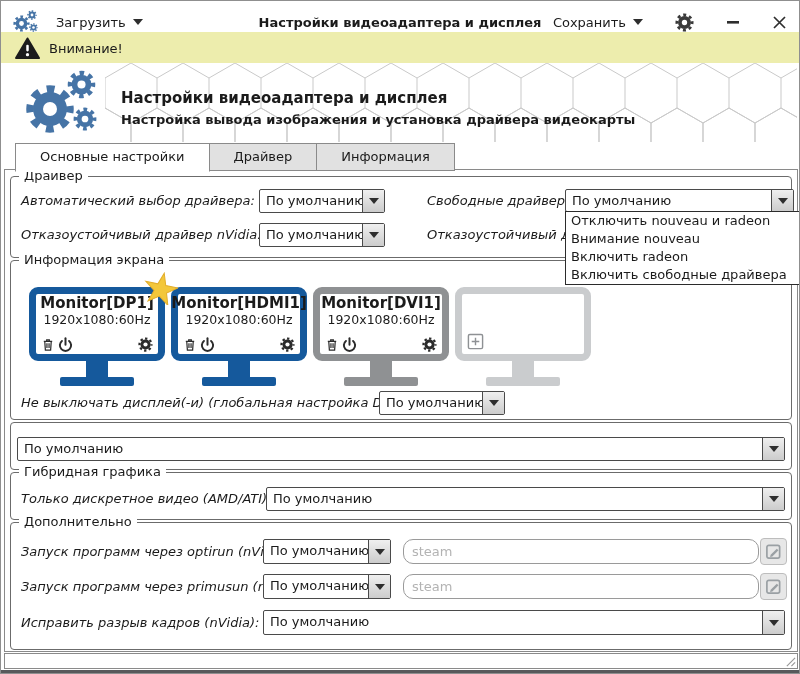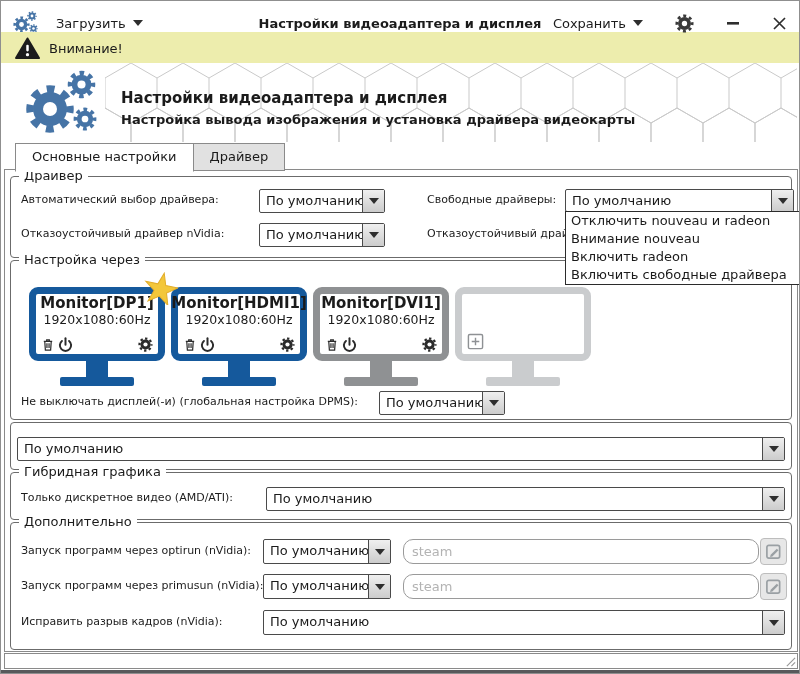--- a/index.html
+++ b/index.html
@@ -1,20 +1,20 @@
 <!DOCTYPE html>
 <html><head>
 <meta charset="utf-8">
 <style>
   html,body{margin:0;padding:0;background:#eee;}
   .window{position:relative;width:800px;height:674px;background:#fff;border:1px solid #8f8f8f;
     box-sizing:border-box;overflow:hidden;font-family:"DejaVu Sans",sans-serif;font-size:13px;color:#1b1b1b;}
 
   
-  .tbar{position:absolute;top:0;left:0;right:0;height:47px;background:#fff;border-bottom:3px solid #3b82f6;
+  .tbar{position:absolute;top:0;left:0;right:0;height:47px;background:#fff;border-bottom:5px solid #3b82f6;
     display:flex;align-items:center;padding:0 12px;box-sizing:border-box;}
   .tb-btn{display:flex;align-items:center;gap:7px;cursor:default;}
   .tb-title{position:absolute;left:0;right:0;text-align:center;font-size:13px;font-weight:bold;pointer-events:none;}
   .caret{width:0;height:0;border-left:5px solid transparent;border-right:5px solid transparent;border-top:6px solid #2e2e2e;display:inline-block;}
   .tb-right{margin-left:auto;display:flex;align-items:center;gap:32px;z-index:2;}
   .tb-load{z-index:2;margin-left:16px;}
 
   
   .warn{position:absolute;top:31px;left:0;right:0;height:33px;background:#EDEDAD;display:flex;align-items:center;
     gap:9px;padding-left:14px;box-sizing:border-box;}
@@ -22,30 +22,30 @@
 
   
   .hdr{position:absolute;top:62px;left:0;right:0;height:79px;background:#fff;overflow:hidden;}
   .hexbg{position:absolute;left:104px;top:0;}
   .hdr-logo{position:absolute;left:24px;top:7px;}
   .hdr-title{position:absolute;left:120px;top:26px;font-size:15px;font-weight:bold;}
   .hdr-sub{position:absolute;left:120px;top:49px;font-size:13px;font-weight:bold;}
 
   
   .tabs{position:absolute;top:142px;left:14px;display:flex;z-index:5;}
-  .tab{height:26px;line-height:26px;padding:0 16px;background:#e1e1e1;border:1px solid #8a8a8a;border-left:none;
+  .tab{height:26px;line-height:26px;padding:0 24px;background:#e1e1e1;border:1px solid #8a8a8a;border-left:none;
     font-size:13px;cursor:default;}
   .tab:first-child{border-left:1px solid #8a8a8a;}
   .tab.active{background:#fff;height:27px;border-bottom:1px solid #fff;}
 
   
   .panel{position:absolute;top:168px;left:3px;width:794px;height:483px;border:1px solid #8a8a8a;background:#fff;box-sizing:border-box;}
   .group{position:absolute;left:5px;right:5px;border:1px solid #6b6b6b;border-radius:4px;}
   .legend{position:absolute;top:-9px;left:8px;background:#fff;padding:0 5px;font-size:13px;white-space:nowrap;}
-  .lbl{position:absolute;font-size:11px;white-space:nowrap;}
+  .lbl{position:absolute;font-size:13px;white-space:nowrap;font-style:italic;}
 
   
   .combo{position:absolute;display:flex;align-items:stretch;background:#fff;border:1px solid #4a4a4a;border-radius:2px;
     box-sizing:border-box;height:24px;cursor:default;}
   .combo .ct{flex:1;font-size:13px;line-height:21px;padding:0 6px;white-space:nowrap;overflow:hidden;}
   .combo .cb{width:21px;border-left:1px solid #4a4a4a;background:linear-gradient(#efefef,#cccccc);
     display:flex;align-items:center;justify-content:center;}
 
   
   .ddlist{position:absolute;left:554px;top:34px;width:252px;background:#fff;border:1px solid #2b2b2b;z-index:60;box-sizing:border-box;}
@@ -150,20 +150,21 @@
       <use href="#gear" x="42" y="0" width="29" height="29"></use>
       <use href="#gear" x="48" y="37" width="24" height="24"></use>
     </svg>
     <div class="hdr-title">Настройки видеоадаптера и дисплея</div>
     <div class="hdr-sub">Настройка вывода изображения и установка драйвера видеокарты</div>
   </div>
 
   <div class="tabs">
     <div class="tab active">Основные настройки</div>
     <div class="tab">Драйвер</div>
+    <div class="tab">Информация</div>
   </div>
 
   <div class="panel">
 
     <div class="group" style="top:6px;height:80px;">
       <span class="legend">Драйвер</span>
 
       <span class="lbl" style="left:10px;top:16px;">Автоматический выбор драйвера:</span>
       <div class="combo" style="left:248px;top:12px;width:126px;">
         <span class="ct">По умолчанию</span>
@@ -191,21 +192,21 @@
         <span class="ct">По умолчанию</span>
         <span class="cb">
             <span class="caret"></span>
           </span>
       </div>
 
       <span class="lbl" style="left:416px;top:50px;">Отказоустойчивый драйв</span>
     </div>
 
     <div class="group" style="top:90px;height:158px;">
-      <span class="legend">Настройка через</span>
+      <span class="legend">Информация экрана</span>
 
       <div class="monrow">
 
         <div class="monitor m-blue">
           <svg class="mstar" width="34" height="33" viewBox="0 0 100 96">
             <path d="M50,2 L61.8,36.5 L98,36.5 L68.7,57.8 L79.8,92 L50,71 L20.2,92 L31.3,57.8 L2,36.5 L38.2,36.5 Z" fill="#F3C73A" stroke="#E2AD2B" stroke-width="3" transform="rotate(12 50 48)"></path>
           </svg>
           <div class="mscreen">
             <div class="mname">Monitor[DP1]</div>
             <div class="mmode">1920x1080:60Hz</div>

